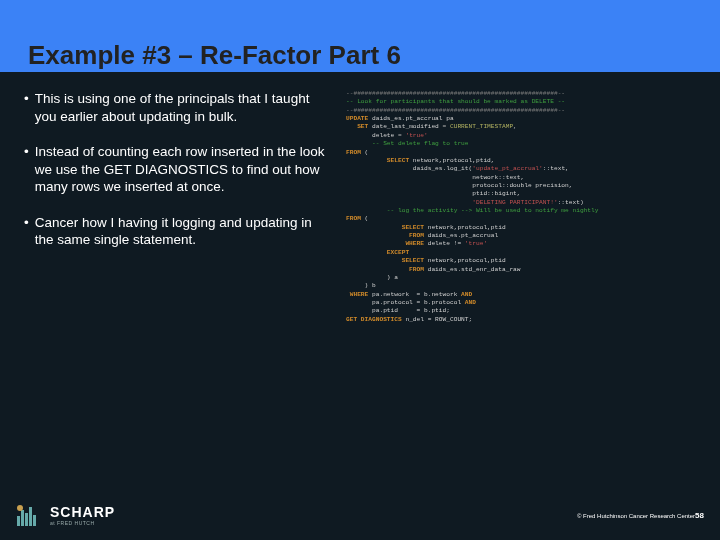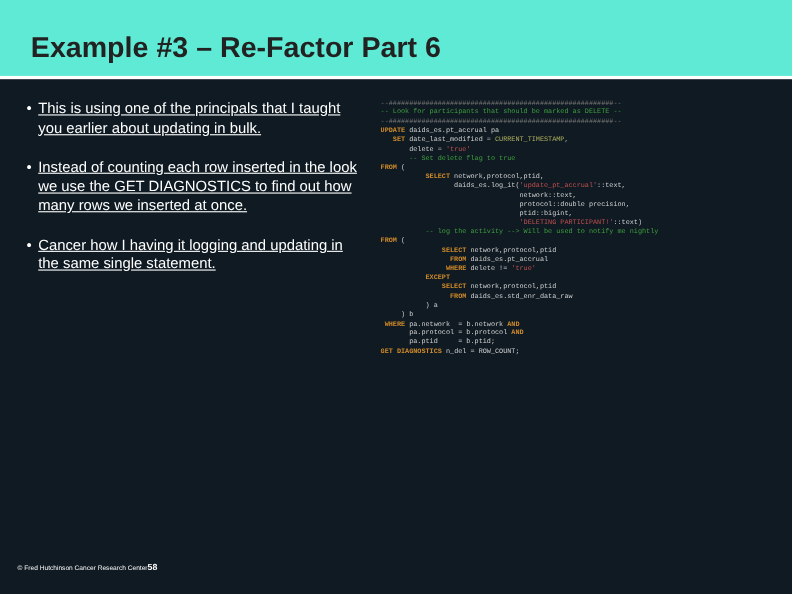--- a/index.html
+++ b/index.html
@@ -3,22 +3,22 @@
 <meta charset="utf-8">
 <style>
   * { margin: 0; padding: 0; box-sizing: border-box; }
   html, body { width: 720px; height: 540px; overflow: hidden; }
   body {
     font-family: Arial, Helvetica, sans-serif;
     background: #fff;
     position: relative;
   }
   .title-area {
-    padding: 28px 28px 10px 28px;
-    background: #5eead4;
+    padding: 40px 28px 10px 28px;
+    background: #3b82f6;
   }
   .title-area h1 {
     font-size: 26px;
     font-weight: bold;
     color: #222;
   }
   .dark {
     position: absolute;
     top: 72px;
     left: 0;
@@ -37,21 +37,21 @@
   }
   .bullet {
     display: flex;
     margin-bottom: 18px;
   }
   .bullet .dot {
     color: #fff;
     margin-right: 6px;
     line-height: 1.3;
   }
-  .bullet .txt { flex: 1; text-decoration: underline; }
+  .bullet .txt { flex: 1; }
   .col-right {
     flex: 1;
     font-family: "Courier New", monospace;
     font-size: 6.2px;
     line-height: 1.35;
     color: #ddd;
     white-space: pre;
     overflow: hidden;
   }
   .c-comment { color: #7a7a7a; }
@@ -153,17 +153,33 @@
 <span class="c-id">           ) a</span>
 <span class="c-id">     ) b</span>
 <span class="c-kw"> WHERE</span><span class="c-id"> pa.network  = b.network </span><span class="c-kw">AND</span>
 <span class="c-id">       pa.protocol = b.protocol </span><span class="c-kw">AND</span>
 <span class="c-id">       pa.ptid     = b.ptid;</span>
 <span class="c-kw">GET DIAGNOSTICS</span><span class="c-id"> n_del = ROW_COUNT;</span></div>
 
 </div>
 
 <div class="footer">
+  <div class="logo">
+    <span>
+      <svg width="28" height="22" viewBox="0 0 28 22">
+        <rect x="1" y="12" width="3" height="10" fill="#6aa"></rect>
+        <rect x="5" y="6" width="3" height="16" fill="#6aa"></rect>
+        <rect x="9" y="9" width="3" height="13" fill="#6aa"></rect>
+        <rect x="13" y="3" width="3" height="19" fill="#6aa"></rect>
+        <rect x="17" y="11" width="3" height="11" fill="#6aa"></rect>
+        <circle cx="4" cy="4" r="3" fill="#c8a050"></circle>
+      </svg>
+    </span>
+    <span class="logo-text">
+      <span class="main">SCHARP</span>
+      <span class="sub">at FRED HUTCH</span>
+    </span>
+  </div>
   <div class="copy">
     <span class="ctext">© Fred Hutchinson Cancer Research Center</span>
     <span class="pnum">58</span>
   </div>
 </div>
 
 </body></html>

